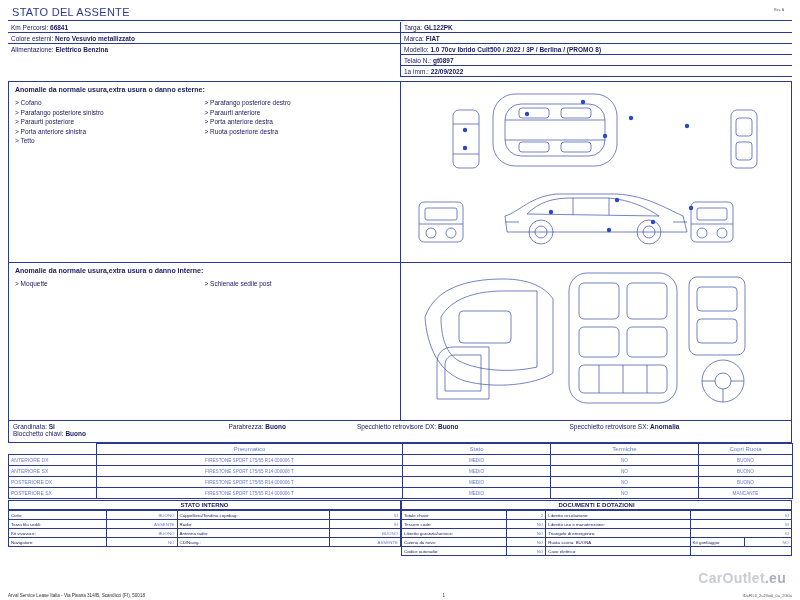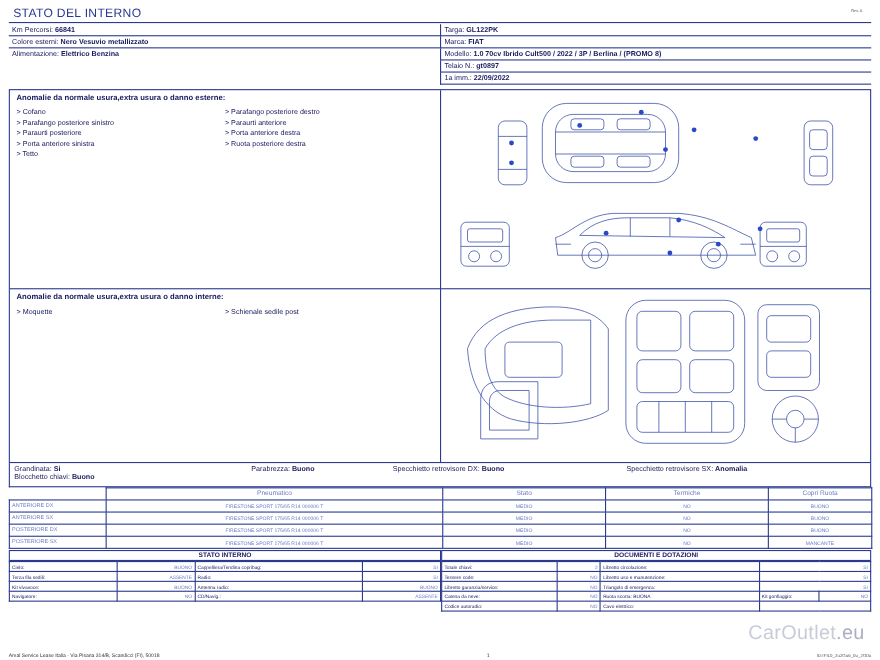--- a/index.html
+++ b/index.html
@@ -191,36 +191,36 @@
     display: flex;
     justify-content: space-between;
     align-items: flex-end;
   }
   .footer .center { color: #333; }
   .footer .right { font-size: 4px; color: #555; }
   .watermark {
     position: absolute;
     right: 14px;
     bottom: 14px;
-    font-size: 18px;
+    font-size: 14px;
     color: #c9ccd8;
-    font-weight: normal;
+    font-weight: bold;
     letter-spacing: 0.3px;
   }
   .watermark .dot { color: #aab0c4; }
   .hdr-area { position: relative; }
 </style>
 </head>
 <body>
 
 <div class="page">
 
   <div class="hdr-area">
     <div class="rev">Rev. A</div>
-    <div class="doc-title">STATO DEL INTERNO</div>
+    <div class="doc-title">STATO DEL ASSENTE</div>
     <div class="rule"></div>
   </div>
 
   <div class="info">
     <div class="info-col left">
       <div class="info-row">
         <span class="lbl">Km Percorsi:</span>
         <span class="val">66841</span>
       </div>
       <div class="info-row">

